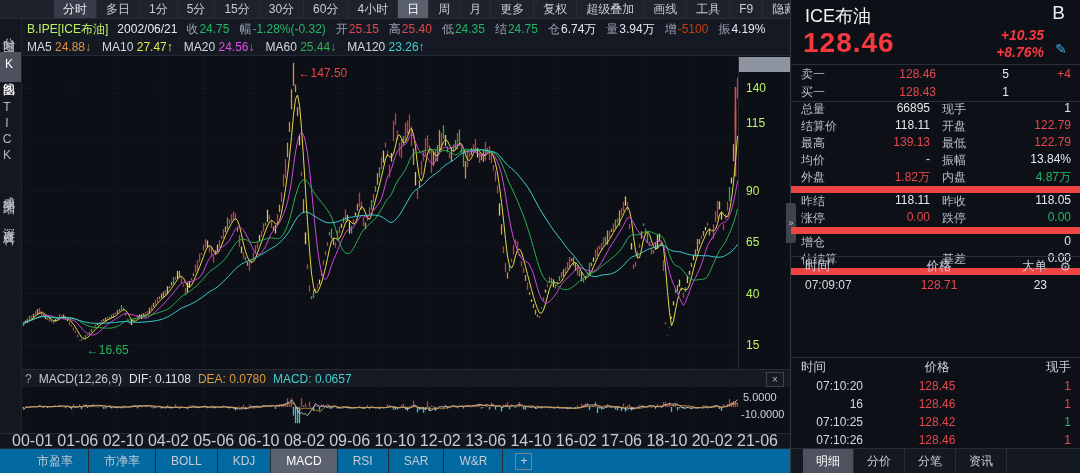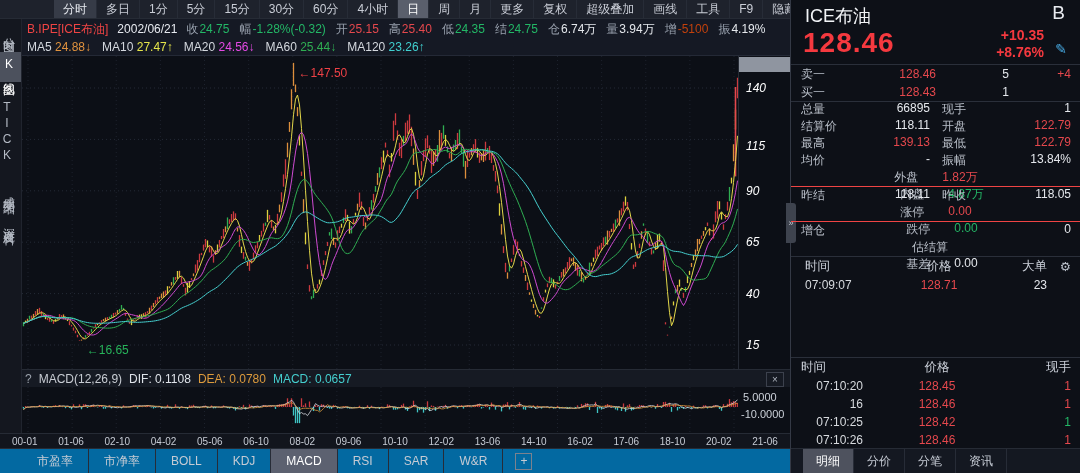--- a/index.html
+++ b/index.html
@@ -27,62 +27,62 @@
                 border-bottom:none;border-radius:3px 3px 0 0;transform:rotate(20deg);}
   
   .sidebar{position:absolute;left:0;top:19px;width:22px;height:429px;background:#14171f;border-right:1px solid #20242e;
            box-sizing:border-box;display:flex;flex-direction:column;align-items:center;padding-top:4px;}
   .side-item{writing-mode:vertical-lr;text-orientation:upright;font-size:12px;color:#b4bac4;
              letter-spacing:2px;padding:5px 0;margin-bottom:13px;width:100%;text-align:center;}
   .side-item.active{background:#4c515d;color:#fff;}
   
   .chart{position:absolute;left:22px;top:56px;width:716px;height:313px;}
   .axis{position:absolute;left:738px;top:56px;width:52px;height:313px;border-left:1px solid #262b35;box-sizing:border-box;}
-  .axis-label{position:absolute;left:7px;font-size:12px;color:#ffffff;font-style:italic;}
+  .axis-label{position:absolute;left:7px;font-size:12px;color:#bef264;}
   .axis-thumb{position:absolute;left:739px;top:57px;width:51px;height:15px;background:#8f95a0;}
   .macd-head{position:absolute;left:22px;top:369px;width:768px;height:18px;background:#161a23;
              border-top:1px solid #262b35;box-sizing:border-box;display:flex;align-items:center;gap:7px;padding-left:3px;}
   .mh-help{color:#9aa1ab;}
   .mh-title{color:#c8ccd3;}
   .mh-dif{color:#dfe3e9;}
   .mh-dea{color:#dd9b3c;}
   .mh-macd{color:#45cfcf;}
   .macd-close{position:absolute;left:766px;top:372px;width:16px;height:13px;border:1px solid #3c414d;color:#aeb4be;
               font-size:10px;display:flex;align-items:center;justify-content:center;}
   .macd-plot{position:absolute;left:22px;top:387px;width:716px;height:46px;}
   .macd-scale-top{position:absolute;left:743px;top:391px;font-size:11px;color:#ccd1d9;}
   .macd-scale-bot{position:absolute;left:741px;top:408px;font-size:11px;color:#ccd1d9;}
   .xaxis{position:absolute;left:0;top:433px;width:790px;height:15px;background:#12151d;border-top:1px solid #262b35;
          box-sizing:border-box;display:flex;justify-content:space-between;align-items:center;padding:0 12px 0 12px;
-         font-size:10px;color:#c6cbd4;}
+         font-size:16px;color:#c6cbd4;}
   
   .bottabs{position:absolute;left:0;top:448px;width:790px;height:25px;background:#0369a1;border-top:1px solid #262b35;
            box-sizing:border-box;display:flex;padding-left:22px;}
   .btab{display:flex;align-items:center;padding:0 15px;color:#c6cbd4;border-right:1px solid #272c37;}
   .btab.active{background:#5c6170;color:#fff;}
   .btab-plus{align-self:center;width:15px;height:15px;border:1px solid #7c828e;color:#c6cbd4;margin-left:12px;
              display:flex;align-items:center;justify-content:center;font-size:12px;}
   
   .rpanel{position:absolute;left:790px;top:0;width:290px;height:473px;background:#0d1017;border-left:1px solid #343945;box-sizing:border-box;}
   .rtitle{position:absolute;left:14px;top:4px;font-size:18px;color:#f2f4f7;}
   .rcode{position:absolute;right:15px;top:2px;font-size:19px;color:#e8ebf0;}
   .rprice{position:absolute;left:12px;top:27px;font-size:28px;font-weight:bold;color:#f5393f;letter-spacing:1px;}
-  .rchg{position:absolute;right:36px;top:27px;text-align:right;font-size:14px;font-weight:bold;color:#f5393f;line-height:17px;}
+  .rchg{position:absolute;right:36px;top:27px;text-align:right;font-size:14px;font-weight:bold;color:#f5393f;line-height:17px;font-style:italic;}
   .rpencil{position:absolute;right:13px;top:41px;color:#46a8e0;font-size:14px;}
   .rexpand{position:absolute;left:-5px;top:203px;width:10px;height:40px;background:#3e434e;color:#c6cbd4;font-size:9px;
            display:flex;align-items:center;justify-content:center;border-radius:0 3px 3px 0;}
   .rbook{position:absolute;left:0;top:64px;width:290px;border-top:1px solid #2a2f3a;border-bottom:1px solid #2a2f3a;}
   .brow{display:flex;height:18px;align-items:center;padding:0 10px;}
   .brow .lab{width:48px;color:#b9bfc9;}
   .brow .bprice{width:87px;text-align:right;}
   .brow .bqty{width:73px;text-align:right;color:#e4e7ec;}
   .brow .bextra{flex:1;text-align:right;}
   .rstats{position:absolute;left:0;top:101px;width:290px;}
   .qrow{display:flex;height:17px;align-items:center;padding:0 10px;}
-  .qrow.sepb{border-bottom:1px solid #ef4444;flex-direction:column;}
+  .qrow.sepb{border-bottom:7px solid #ef4444;}
   .pair{display:flex;flex:1;}
   .pair .lab{width:48px;color:#b9bfc9;white-space:nowrap;}
   .pair .val{flex:1;text-align:right;white-space:nowrap;}
   .pair+.pair{margin-left:12px;}
   .rbig{position:absolute;left:0;top:256px;width:290px;border-top:1px solid #2a2f3a;}
   .hrow{display:flex;height:19px;align-items:center;padding:0 10px;color:#ccd1da;font-size:12.5px;}
   .hrow .tcol{width:78px;padding-left:4px;}
   .hrow .pcol{flex:1;text-align:center;}
   .hrow .qcol{width:52px;text-align:right;}
   .hrow .gcol{width:24px;text-align:right;color:#b9bfc9;}
@@ -130,21 +130,21 @@
         <div class="ptab">超级叠加</div>
         <div class="ptab">画线</div>
         <div class="ptab">工具</div>
         <div class="ptab">F9</div>
         <div class="ptab">隐藏▸</div>
       </div>
   </div>
 
   <div class="subhead"></div>
   <div class="infobar">
-    <span style="color:#ef4444;">B.IPE[ICE布油]</span>
+    <span style="color:#bef264;">B.IPE[ICE布油]</span>
     <span style="color:#e6e9ef;">2002/06/21</span>
     <span style="display:flex;gap:10px;">
         <span><span class="ilab">收</span><span style="color: rgb(35, 183, 102);">24.75</span></span>
         <span><span class="ilab">幅</span><span style="color: rgb(35, 183, 102);">-1.28%(-0.32)</span></span>
         <span><span class="ilab">开</span><span style="color: rgb(229, 72, 77);">25.15</span></span>
         <span><span class="ilab">高</span><span style="color: rgb(229, 72, 77);">25.40</span></span>
         <span><span class="ilab">低</span><span style="color: rgb(35, 183, 102);">24.35</span></span>
         <span><span class="ilab">结</span><span style="color: rgb(35, 183, 102);">24.75</span></span>
         <span><span class="ilab">仓</span><span style="color: rgb(228, 231, 236);">6.74万</span></span>
         <span><span class="ilab">量</span><span style="color: rgb(228, 231, 236);">3.94万</span></span>
@@ -560,21 +560,21 @@
         <polyline points="1.5,267.41200000000003 3.5,266.5721307189542 5.5,265.7322614379085 7.5,264.8923921568628 9.5,263.21265359477127 11.5,261.57586834733894 13.5,259.9990737628385 15.5,258.48226984126984 17.5,257.151580952381 19.5,256.7017949579832 21.5,257.1158745098039 23.5,258.39381960784317 25.5,260.2851092436975 27.5,261.9604324929972 29.5,263.4197893557423 31.5,264.65842857142854 33.5,265.0136212885154 35.5,264.57693725490196 37.5,263.3483764705883 39.5,261.7093355742297 41.5,260.9341602240896 43.5,261.0228504201681 45.5,261.975406162465 47.5,263.72689355742295 49.5,265.83832492997203 51.5,268.309700280112 53.5,271.24451892757105 55.5,274.5772299319728 57.5,278.25960080032013 59.5,281.1053833315144 61.5,282.70893468660194 63.5,282.8240943213649 65.5,281.4508622358034 67.5,279.63883880825057 69.5,277.66974891774896 71.5,275.5435925642985 73.5,273.3251596638655 75.5,271.30227450980396 77.5,269.4953557422969 79.5,267.9044033613445 81.5,266.4668424908425 83.5,265.1677216117216 85.5,264.0070407239819 87.5,262.98479982762336 89.5,262.0987838827839 91.5,261.122287515006 93.5,259.9045100193924 95.5,258.445451395943 97.5,256.74511164465787 99.5,254.8939711884754 101.5,253.69978562536127 103.5,254.2481859855053 105.5,256.5391722689076 107.5,260.3038263305322 109.5,263.5143666355431 111.5,265.0851621537504 113.5,265.0162128851541 115.5,263.5764369747899 117.5,262.29503641456586 119.5,261.1936078431372 121.5,260.2721512605042 123.5,259.53066666666666 125.5,258.5219928894635 127.5,257.0287791424262 129.5,255.05102542555483 131.5,252.5887317388494 133.5,249.93068390433098 135.5,247.48417237664296 137.5,245.25916483516485 139.5,243.25566127989657 141.5,241.47366171083817 143.5,239.6146895065719 145.5,237.47883731954323 147.5,235.06610514975222 149.5,232.3764929971989 151.5,229.49424159663863 153.5,226.5220042016807 155.5,223.4597808123249 157.5,220.71292833800186 159.5,220.20842685963274 161.5,222.03356279178337 163.5,226.18833613445378 165.5,229.80062481962483 167.5,230.84604029086384 169.5,229.3245825481708 171.5,225.2277961802903 173.5,220.78221319073083 175.5,216.08794163483577 177.5,211.14498151260503 179.5,205.89498263305325 181.5,200.501006162465 183.5,194.96305210084037 185.5,190.9443495798319 187.5,189.5840492997199 189.5,190.95932324929973 191.5,194.97077889822597 193.5,197.43898674136324 195.5,197.2916016806723 197.5,194.52862371615316 199.5,189.2494453781513 201.5,184.20547843137257 203.5,179.47346293183944 205.5,175.05339887955182 207.5,171.01482745098042 209.5,167.43093725490198 211.5,164.22498823529412 213.5,162.52184531590413 215.5,164.556568627451 217.5,170.02075816993465 219.5,178.7128816738817 221.5,187.95715196785787 223.5,195.44896774467364 225.5,201.188329004329 227.5,204.93630129870132 229.5,206.34136552075378 231.5,205.4035216704864 233.5,202.12276974789916 235.5,196.85059831932776 237.5,191.43444929971992 239.5,185.87432268907565 241.5,180.29979831932778 243.5,174.9902247121071 245.5,170.00060130718953 247.5,165.8223716153128 249.5,164.39411391223157 251.5,165.5254578275755 253.5,167.86186218487396 255.5,168.23505210084028 257.5,164.57686946778705 259.5,156.88731428571418 261.5,145.4732028011204 263.5,132.69130420168068 265.5,118.54161848739497 267.5,100.94966853408027 269.5,80.75801120448178 271.5,58.839582633053226 273.5,43.12198095238091 275.5,39.0533661998133 277.5,48.93982745098042 279.5,72.43121120448178 281.5,101.9694618113912 283.5,134.29127917833785 285.5,165.48738375350115 287.5,194.28386181139098 289.5,217.16238095238074 291.5,230.68235667600365 293.5,236.62856262505002 295.5,236.02721621982124 297.5,232.02710737628382 299.5,226.74182713085227 301.5,219.97179511804717 303.5,211.8064659863945 305.5,202.32991236494593 307.5,192.7587448979592 309.5,185.40320401493932 311.5,182.39107282913167 313.5,182.40655042016812 315.5,183.14191596638656 317.5,182.51009430438845 319.5,178.5159159663866 321.5,172.57396078431373 323.5,166.99194957983192 325.5,163.94466386554618 327.5,164.49969747899155 329.5,166.5182633053221 331.5,167.9969131652661 333.5,166.7608655462185 335.5,161.6419822595705 337.5,154.6396321195145 339.5,150.49475723622783 341.5,151.9890046685341 343.5,156.98586694677869 345.5,161.6827759103641 347.5,163.34223762838465 349.5,159.27223109243693 351.5,151.62306162464984 353.5,144.15386414565825 355.5,136.63355462184873 357.5,128.84364705882354 359.5,120.69379551820724 361.5,111.99538935574232 363.5,102.92816059757241 365.5,98.31886199813256 367.5,100.76446535947699 369.5,101.124820701614 371.5,97.92001664665857 373.5,89.85825882352944 375.5,80.39786154461794 377.5,78.86758543417363 379.5,82.37138295318132 381.5,86.78840976390558 383.5,86.13783673469393 385.5,80.55088915566233 387.5,74.45487795118056 389.5,72.45002427637712 391.5,78.25520074696513 393.5,90.90939122315555 395.5,108.96274136321153 397.5,121.79162464985973 399.5,125.14198319327737 401.5,119.92999439775917 403.5,108.59895798319337 405.5,97.88702521008408 407.5,92.75662371615317 409.5,93.41892063492064 411.5,95.91981139122316 413.5,99.50053408029882 415.5,99.65938935574226 417.5,95.7604761904761 419.5,90.74285714285705 421.5,85.65252941176465 423.5,83.62172549019608 425.5,84.98879271708688 427.5,89.13637575030023 429.5,93.61377030812329 431.5,95.28874389755904 433.5,94.01135414165665 435.5,90.36481312525012 437.5,87.37002781112452 439.5,87.89755142056836 441.5,92.09732633053238 443.5,98.47697338935586 445.5,103.58781792717093 447.5,104.55930672268907 449.5,101.9313557422969 451.5,97.32921488595441 453.5,94.12715326130453 455.5,93.6246714685874 457.5,95.2818535414165 459.5,97.8985434173669 461.5,99.65507002801112 463.5,99.2519327731092 465.5,97.55978471388552 467.5,96.1422224889956 469.5,96.44313565426168 471.5,100.52346058423365 473.5,107.51254421768697 475.5,116.96981512605025 477.5,130.54402240896331 479.5,146.2778935574226 481.5,164.10231932773075 483.5,183.3665210084031 485.5,200.0315158063224 487.5,209.6004721888756 489.5,212.14249939975997 491.5,208.22486914765915 493.5,199.81123009203685 495.5,194.25760304121653 497.5,193.02330372148862 499.5,196.09218607442978 501.5,203.00047085500873 503.5,210.7962403628118 505.5,218.38632759770582 507.5,225.87038562091513 509.5,233.40449299719901 511.5,240.68770228091256 513.5,247.21420648259317 515.5,252.76371988795526 517.5,256.844224789916 519.5,257.23530392156863 521.5,254.0766155462185 523.5,247.90429621848742 525.5,240.0314215686275 527.5,232.96842086834735 529.5,228.033306122449 531.5,226.06040176070434 533.5,226.48369587835134 535.5,227.31835454181677 537.5,227.24636574629855 539.5,225.28292276910764 541.5,221.6431692677071 543.5,218.3119391756703 545.5,215.16685154061628 547.5,211.98494677871153 549.5,208.62307002801126 551.5,206.67011684673875 553.5,206.58784393757506 555.5,208.3803649459784 557.5,211.93661144457786 559.5,215.66768787515005 561.5,219.23421848739494 563.5,221.22218907563027 565.5,221.266462184874 567.5,219.36703781512614 569.5,215.38523469387766 571.5,210.77296398559434 573.5,206.1401250500201 575.5,201.68725810324136 577.5,197.55304441776713 579.5,194.01880592236898 581.5,191.1736030412165 583.5,188.78912845138052 585.5,186.27610244097636 587.5,183.36878351340533 589.5,180.01287154861942 591.5,176.3762032813125 593.5,173.0480584233693 595.5,169.78007563025204 597.5,166.29221848739488 599.5,162.44441736694665 601.5,158.1080180072028 603.5,153.50577430972385 605.5,150.8990600240096 607.5,154.55537094837936 609.5,164.44498599439777 611.5,180.46393277310924 613.5,194.98674669867947 615.5,202.06386234493792 617.5,201.68952060824319 619.5,193.5403889555821 621.5,183.6532420968386 623.5,177.67405842336927 625.5,175.76697238895557 627.5,178.4063215953048 629.5,185.0438599439776 631.5,190.32485514205683 633.5,192.760578898226 635.5,192.3459714285715 637.5,189.09980466853415 639.5,187.05460298786187 641.5,191.23691204481807 643.5,211.36037198879563 645.5,235.62318767507017 647.5,256.3393005202082 649.5,269.7090596238496 651.5,264.96163852207565 653.5,254.00878324663213 655.5,244.15290009337082 657.5,235.65582259570508 659.5,231.97887488328666 661.5,233.1995648926237 663.5,233.89833613445379 665.5,233.15733146591967 667.5,228.90323929571832 669.5,221.11826810724293 671.5,213.01904868614113 673.5,205.8796798719487 675.5,199.35296998799512 677.5,193.49884113645453 679.5,188.41231852741095 681.5,183.7138498065893 683.5,179.25534373749497 685.5,174.77558383353337 687.5,173.22521942110177 689.5,174.6462782446312 691.5,174.89343977591037 693.5,173.2209000933707 695.5,167.72047619047612 697.5,158.8605751633986 699.5,155.72906255835662 701.5,158.53326610644257 703.5,160.3848179271709 705.5,160.796593837535 707.5,154.73465732959846 709.5,142.73700466853396 711.5,126.54528478057867 713.5,105.49432119514452 715.5,79.82359663865529" fill="none" stroke="#e3d84a" stroke-width="1"></polyline>
         <polyline points="1.5,267.41200000000003 3.5,266.5721307189542 5.5,265.7322614379085 7.5,264.8923921568628 9.5,264.052522875817 11.5,263.2412891378774 13.5,262.4561541950113 15.5,261.68733099906626 17.5,260.9854375765121 19.5,260.6254914659197 21.5,259.8244577404295 23.5,259.39296649859943 25.5,259.28125908496736 27.5,259.4527076003735 29.5,259.9073120448179 31.5,260.6259905882353 33.5,261.2870780952381 35.5,261.89057456582634 37.5,262.38603025210085 39.5,262.6290068347339 41.5,262.8143923809524 43.5,262.9421868907563 45.5,263.0621490196079 47.5,263.3355912605042 49.5,263.78180661064425 51.5,264.4026955742297 53.5,265.5545080752301 55.5,267.3357083313325 57.5,269.746296342537 59.5,272.1611146771436 61.5,274.26441786023497 63.5,276.05620589181126 65.5,277.5364787718724 67.5,278.5258927774746 69.5,278.9969874553458 71.5,278.9497628054859 73.5,278.3687350663902 75.5,277.2159106086071 77.5,275.49128943213645 79.5,273.66937081741787 81.5,271.87189818808645 83.5,270.15336152474976 85.5,268.51376082740785 87.5,267.007755225167 89.5,265.6435121741004 91.5,264.3848395050328 93.5,263.14550096961864 95.5,261.8650259796226 97.5,260.5434145350448 99.5,259.18066663588513 101.5,258.03867822342613 103.5,257.4972117291361 105.5,257.556267153015 107.5,258.1082772370487 109.5,258.6049113245298 111.5,259.0823615846339 113.5,259.6009482993197 115.5,260.16067146858745 117.5,260.824881232493 119.5,261.6022162464986 121.5,262.2298945533769 123.5,262.273663741052 125.5,261.6180094807154 127.5,260.2921973712562 129.5,258.8445580693816 131.5,257.27509157509155 133.5,255.5837978883861 135.5,253.8552915319974 137.5,252.03020943762118 139.5,250.0999129497953 141.5,248.0644020685197 143.5,245.88890066795952 145.5,243.6129472096531 147.5,241.31484335272572 149.5,238.99458909717737 151.5,236.6511046110752 153.5,234.249475328593 155.5,231.7050867269985 157.5,229.17609449831215 159.5,227.43221084296968 161.5,226.47343576097109 163.5,226.33454537815126 165.5,226.1048094983448 167.5,225.7441848994143 169.5,225.2526715813598 171.5,224.62796721161192 173.5,223.80889309396485 175.5,222.79544922841865 177.5,221.42549285120108 179.5,218.90258952098011 181.5,215.1958704422375 183.5,210.30533561497325 185.5,205.88298275528393 187.5,202.3977931245225 189.5,199.84976672268905 191.5,198.2025287021475 193.5,196.5456921755369 195.5,194.87925714285714 197.5,193.2032236041083 199.5,191.54431380018676 201.5,190.0274810830999 203.5,188.6834214752568 205.5,186.84684332399632 207.5,184.11662506069095 209.5,180.61612668534082 211.5,176.38510521008408 213.5,172.87998675381266 215.5,171.02261183940246 217.5,170.81298046685342 219.5,172.17047972837622 221.5,174.3806561684068 223.5,177.41281376453614 225.5,181.2669525167643 227.5,185.7390692674646 229.5,189.9448274747475 231.5,193.88422713861303 233.5,197.1073222895623 235.5,198.65668114421527 237.5,198.51030392666158 239.5,196.74880354469062 241.5,194.04438083015026 243.5,190.47318393118866 245.5,186.0352128478058 247.5,181.10323167133524 249.5,177.26548018674137 251.5,174.52195839402427 253.5,172.33084982259572 255.5,169.65701318394025 257.5,166.52244825396824 259.5,162.92715503267974 261.5,158.40021161531277 263.5,152.7374449797697 265.5,145.93885512605038 267.5,136.97807380018668 269.5,124.94577053221282 271.5,110.0630949019607 273.5,96.04290263305319 275.5,85.3053994397759 277.5,78.69095372549017 279.5,76.28065366946774 281.5,78.64140623716146 283.5,85.94538943043875 285.5,97.46925983193269 287.5,113.61433098039208 289.5,133.20315413632107 291.5,154.68249904761893 293.5,174.8718925010003 295.5,192.40387098839525 297.5,206.43806610644248 299.5,216.40674541816716 301.5,222.07282582366267 303.5,223.40994571161792 305.5,221.17507755102037 307.5,215.79669865279442 309.5,209.36915504868614 311.5,204.09343217286914 313.5,199.48627266906763 315.5,194.64257855142057 317.5,189.562349819928 319.5,184.80306770708285 321.5,180.52713893557424 323.5,176.71677198879553 325.5,174.20825042016807 327.5,173.4994487394958 329.5,172.97316265172736 331.5,170.9591081232493 333.5,167.94997647058824 335.5,164.8994752567694 337.5,161.82497777777778 339.5,159.75064463118582 341.5,159.71599402427637 343.5,160.89704220354807 345.5,160.92022259570493 347.5,159.28766069094303 349.5,156.8175811391223 351.5,154.34750158730156 353.5,151.87742203548083 355.5,149.2842896358543 357.5,146.4991871148459 359.5,142.42711690009335 361.5,135.87997591036412 363.5,127.6612070961718 365.5,121.15362154995329 367.5,117.39600799253029 369.5,112.62101175403492 371.5,106.17998910497532 373.5,99.43537942110179 375.5,94.90173076163794 377.5,92.63058710417504 379.5,90.85102407896488 381.5,89.35258758436709 383.5,88.18560121648659 385.5,85.52339796718691 387.5,80.32718911564632 389.5,77.88266901427232 391.5,80.31967485660921 393.5,85.94385092703739 395.5,91.75314104308382 397.5,95.05228470054679 399.5,97.42791495264764 401.5,99.20048478057879 403.5,100.73758954248356 405.5,101.98673912231547 407.5,104.74861325863668 409.5,107.58804332399623 411.5,107.80343380018678 413.5,105.42319626517273 415.5,101.02727245564897 417.5,97.17558394024279 419.5,94.04378338001862 421.5,91.71221027077493 423.5,91.03637945845003 425.5,92.01629094304386 427.5,92.59568419367746 429.5,91.79015014005597 431.5,90.78395246098442 433.5,89.82061896758705 435.5,88.8778537014806 437.5,88.43397078831542 439.5,89.64583017206895 441.5,92.39853773509412 443.5,94.81995286114451 445.5,95.87358087234901 447.5,95.81500256102447 449.5,95.72557190876356 451.5,95.63614125650268 453.5,95.91990052020813 455.5,97.11894589835939 457.5,98.89030220088037 459.5,99.63653805522203 461.5,98.94299799919963 463.5,97.42892965186071 465.5,96.47908891556622 467.5,96.2697043617447 469.5,96.74770996398556 471.5,98.70662793117243 473.5,101.8332452981192 475.5,105.6077618247298 477.5,110.85257751100427 479.5,118.0583679871947 481.5,127.61214501800701 483.5,139.25359711884738 485.5,151.84126994797901 487.5,163.44166786714672 489.5,173.89189051620636 491.5,182.33416054421755 493.5,188.76074429771896 495.5,194.35678303321322 497.5,198.88360304121647 499.5,202.25987755102048 501.5,204.32000490863015 503.5,205.3286707749767 505.5,206.22552775776987 507.5,208.76784292383627 509.5,212.82480234760578 511.5,218.31380402827804 513.5,225.18671831399237 515.5,232.17028966253176 517.5,238.35317077497672 519.5,242.7710511671336 521.5,245.61717619047624 523.5,247.013512004802 525.5,247.01120836334542 527.5,245.6102652661065 529.5,243.46870144057627 531.5,241.1625917967187 533.5,238.71900412164865 535.5,235.43211912765108 537.5,231.62955782312926 539.5,228.38163933573432 541.5,225.7456256102441 543.5,223.59517631052424 545.5,221.6837298119248 547.5,219.98824969988 549.5,217.981531172469 551.5,215.839062344938 553.5,213.72538903561426 555.5,212.41305386154465 557.5,211.85762945178075 559.5,211.99296838735495 561.5,212.7618087234894 563.5,213.57715382152864 565.5,214.2974737094838 567.5,214.9458048019208 569.5,215.46667458983597 571.5,215.21829267707085 573.5,214.1183861544618 575.5,212.26856206482594 577.5,209.71324777911167 579.5,206.55873989595847 581.5,202.89413997599047 583.5,199.2953378151261 585.5,195.71710388155262 587.5,192.1594381752701 589.5,188.74519471788713 591.5,185.53663353341338 593.5,182.48027723089234 595.5,179.3965651860744 597.5,176.24086434573826 599.5,172.90687811124445 601.5,169.25404321728686 603.5,165.28322352941169 605.5,162.09004737895154 607.5,161.38151308523405 609.5,163.0268889955982 611.5,166.91831532613037 613.5,170.86552268907562 615.5,174.2950277711084 617.5,177.18580984393753 619.5,179.35670396158457 621.5,181.08361232492993 623.5,183.96234141656657 625.5,187.1329747899159 627.5,188.89708422035477 629.5,189.32316190476186 631.5,187.90671036414562 633.5,186.24250766973452 635.5,185.0099278538082 637.5,184.2872755288782 639.5,185.31239597705752 641.5,189.2759756489263 643.5,198.48445327997874 645.5,208.22976164332405 647.5,216.4855875470189 649.5,223.14205552087512 651.5,228.33916663198625 653.5,232.7290433826865 655.5,237.20835901293862 657.5,241.7644626917435 659.5,246.30887539015615 661.5,249.51410452180878 663.5,246.2235446712019 665.5,240.7781202080833 667.5,235.3344509003602 669.5,230.0777879151661 671.5,225.44650873682806 673.5,221.5264788582099 675.5,217.41447885820992 677.5,213.21499533146587 679.5,208.01988619447778 681.5,201.73219282379617 683.5,195.55728189942639 685.5,189.86229627851134 687.5,185.74867824463115 689.5,183.1433968787515 691.5,180.3070383353341 693.5,176.79878436708015 695.5,173.09568072562354 697.5,169.28809048952908 699.5,167.2337359477124 701.5,166.72655088702146 703.5,165.54747040149397 705.5,163.69649449112976 707.5,159.8375111111111 709.5,153.96284145658257 711.5,146.20820840336125 713.5,136.60586293183928 715.5,124.67875929038271" fill="none" stroke="#cf4ad2" stroke-width="1"></polyline>
         <polyline points="1.5,267.41200000000003 3.5,266.5721307189542 5.5,265.7322614379085 7.5,264.8923921568628 9.5,264.052522875817 11.5,263.2412891378774 13.5,262.4561541950113 15.5,261.68733099906626 17.5,260.9854375765121 19.5,260.6254914659197 21.5,260.51423430948137 23.5,260.58949386865856 25.5,260.7699519356461 27.5,261.0069031879418 29.5,261.2890489884843 31.5,261.6067275443511 33.5,261.7684623716153 35.5,261.80024409171074 37.5,261.72259161629563 39.5,261.6272491503268 41.5,261.60954767684854 43.5,261.6588997877939 45.5,261.5099484254308 47.5,261.55946799083273 49.5,261.81622802818094 51.5,262.28022853747564 53.5,262.97028757684893 55.5,263.92335191531157 57.5,265.1363238531776 59.5,266.3935218993382 61.5,267.6170791648891 63.5,268.6728608904719 65.5,269.56086707608665 67.5,270.2562526630487 69.5,270.7779227419894 71.5,271.1425263579812 73.5,271.3618434957454 75.5,271.46422465184423 77.5,271.5927835517678 79.5,271.74752019551624 81.5,271.9288373176098 83.5,272.0930221132064 85.5,272.1514890972028 87.5,272.104238269599 89.5,271.9512696303951 91.5,271.61945737822145 93.5,271.07261365891554 95.5,270.31073847247734 97.5,269.3150137607745 99.5,268.04068306122196 101.5,266.60719271801395 103.5,265.4276116822939 105.5,264.5568751393755 107.5,263.9460888810705 109.5,263.3460116997848 111.5,262.781488654203 113.5,262.25623222435826 115.5,261.77024241025083 117.5,261.34053474536665 119.5,260.9435492602636 121.5,260.57928595494144 123.5,260.2477448294003 125.5,259.896016636025 127.5,259.46374153857346 129.5,258.9509195370456 131.5,258.3575506314414 133.5,257.68363482176085 135.5,256.9840842406893 137.5,256.28812950354967 139.5,255.59577061034204 141.5,254.90700756106637 143.5,254.20603302579772 145.5,253.33886617521912 147.5,252.10811954929602 149.5,250.51379314802844 151.5,248.60429034690802 153.5,246.61298209633503 155.5,244.53986839630957 157.5,242.4586505030917 159.5,240.7191975986976 161.5,239.29271416492006 163.5,238.17527354018532 165.5,236.91837296838634 167.5,235.50381098491525 169.5,233.98409410286683 171.5,232.39327663797877 173.5,230.687679834782 175.5,228.86730369327645 177.5,226.93214821346214 179.5,224.8316057755079 181.5,222.549832803382 183.5,220.0868292970844 185.5,217.74500055327917 187.5,215.73512573789847 189.5,214.09173933606502 191.5,212.79676997862506 193.5,211.39272668858177 195.5,209.88010029863185 197.5,208.27476106596907 199.5,206.57670899059343 201.5,204.75500852374006 203.5,202.47374322085122 205.5,199.73291308192697 207.5,196.54516195723468 209.5,193.41506533015405 211.5,190.36082466529308 213.5,187.5869608578785 215.5,185.51402967490026 217.5,184.1857098718275 219.5,183.56535921784692 221.5,183.37099184974267 223.5,183.61475424064943 225.5,184.31067766125733 227.5,185.37867725382165 229.5,186.17044929354662 231.5,186.49102194442514 233.5,186.34039520645723 235.5,185.72046260311288 237.5,185.07871521324782 239.5,184.41515303686216 241.5,183.75333604339812 243.5,183.12787702746851 245.5,182.49601028157824 247.5,181.93313643385733 249.5,181.81528423115805 251.5,182.12980982321304 253.5,182.57436026884582 255.5,182.66223895486567 257.5,182.18892498604586 259.5,180.73539994289726 261.5,178.11116838360692 263.5,174.29467941446552 265.5,169.56791889868893 267.5,163.55370917733484 269.5,156.21474696545283 271.5,147.73163965707494 273.5,139.89166715898477 275.5,133.30822636448517 277.5,128.3633029114676 279.5,125.10993290892114 281.5,123.62530579747046 283.5,123.92949118071463 285.5,125.67013662677182 287.5,128.61786692697274 289.5,132.20017482386885 291.5,135.7222157372039 293.5,138.80367275637516 295.5,141.4363684528356 297.5,143.86658304048888 299.5,146.35981119720608 301.5,148.87547742005887 303.5,151.4216687620502 305.5,154.20416659754804 307.5,157.28116405107488 309.5,161.03212933415784 311.5,166.22919681569593 313.5,172.6857191822183 315.5,179.8815882934992 317.5,186.3754226708865 319.5,191.586024045982 321.5,195.16465251555164 323.5,197.0744498162901 325.5,197.6436412261874 327.5,197.07846373700994 329.5,195.35208516133724 331.5,192.29500460790376 333.5,188.47972933415792 335.5,184.52566838856754 337.5,180.4450068876035 339.5,176.7436484290686 341.5,173.92734702365794 343.5,171.84276653691782 345.5,169.84700339529755 347.5,167.93197054579406 349.5,166.0986777013836 351.5,164.3635513963161 353.5,162.3471234190646 355.5,159.61242178083356 357.5,156.35996799932093 359.5,153.0093476784653 361.5,149.5262679738562 363.5,145.86919353195822 365.5,142.859040947288 367.5,140.96798691112804 369.5,138.1044783076867 371.5,133.76379701698858 373.5,128.92085831423475 375.5,125.04088661646476 377.5,122.12388192367851 379.5,119.35096077946325 381.5,116.58427243139674 383.5,113.33962834345859 385.5,109.13513364861095 387.5,104.34532641662729 389.5,100.36013577067186 391.5,97.86925800138229 393.5,96.70552639965071 395.5,96.58890455091124 397.5,96.29427404416307 399.5,95.77988137800568 401.5,95.08486227945718 403.5,94.38984318090868 405.5,93.72911692677064 407.5,93.93051103592951 409.5,94.19396384978236 411.5,93.50899700486254 413.5,93.43379208653157 415.5,94.24676061939927 417.5,95.26709428013626 419.5,95.38990529545153 421.5,94.66741826427538 423.5,94.47409562612921 425.5,94.93989118071464 427.5,95.93509420737985 429.5,97.04248756472279 431.5,98.2620712527435 433.5,98.86013297440186 435.5,98.13684191252261 437.5,96.39896694435352 439.5,94.4320367177175 441.5,93.46116964361508 443.5,93.28865831180957 445.5,93.42766213151927 447.5,93.69755467035297 449.5,94.19650246765372 451.5,94.12003852450074 453.5,93.55643169995274 455.5,93.2802565026011 457.5,93.42946964240248 459.5,93.79988471752344 461.5,94.26453967041371 463.5,94.82736116264698 465.5,95.59442515187897 467.5,96.07633871730513 469.5,96.34714747717274 471.5,96.89774022336213 473.5,98.12147495361785 475.5,100.01835166793987 477.5,102.98945079850111 479.5,107.06375484739341 481.5,112.07280068390983 483.5,117.37634613845525 485.5,122.61384888500847 487.5,127.26802735639701 489.5,131.81001549710786 491.5,136.22463021572258 493.5,140.41018967587027 495.5,144.89137065735375 497.5,149.79113376259585 499.5,154.85508741678478 501.5,159.9953928237961 503.5,165.4182246474346 505.5,171.37863513890395 507.5,177.8766242982041 509.5,184.69443069348947 511.5,191.69922097323777 513.5,198.79155710769155 515.5,205.5566714443353 517.5,211.84564534298568 519.5,217.20203711787747 521.5,221.25202858719246 523.5,224.03419920089254 525.5,225.65093665951235 527.5,226.22056436514006 529.5,226.3432631901246 531.5,227.02691366849774 533.5,228.25842692834715 535.5,229.69210716407778 537.5,231.33146967271765 539.5,232.66788089175068 541.5,233.4620388458414 543.5,233.73206227339423 545.5,233.54353888828263 547.5,232.8840093310052 549.5,231.68690110589694 551.5,230.24110431445308 553.5,228.66778451380551 555.5,227.00994799738078 557.5,225.2727929171669 559.5,223.49637122121578 561.5,221.82960154971082 563.5,220.46210893448293 565.5,219.30731048783156 567.5,218.30777878424095 569.5,217.34847666339263 571.5,216.42657131943693 573.5,215.3267321110263 575.5,213.8762981192477 577.5,212.0883582160137 579.5,210.37210793408278 581.5,208.76804798282956 583.5,207.24106278875192 585.5,205.65798242933542 587.5,204.01880690458003 589.5,202.37641525701193 591.5,200.76674578922479 593.5,199.18979850121875 595.5,197.31152668340061 597.5,195.04993790243367 599.5,192.41475532030992 601.5,189.402781512605 603.5,186.00936058059588 605.5,182.62536363636366 607.5,180.2935156608098 609.5,179.07160402342754 611.5,178.9360687547746 613.5,178.91654763723668 615.5,178.71004263523585 617.5,178.26240321583174 619.5,177.45481981883657 621.5,176.38931085161332 623.5,175.73827036269049 625.5,175.46119764269338 627.5,175.5670367540955 629.5,176.16526676124988 631.5,177.00301065880893 633.5,177.77896261534914 635.5,178.47063096268806 637.5,179.08376607855263 639.5,180.143833814738 641.5,182.31436144397153 643.5,187.36444089393333 645.5,193.17743329089214 647.5,198.84083858028058 649.5,203.91617955303334 651.5,207.43830772551448 653.5,209.46176006402567 655.5,210.42065082032823 657.5,211.31055698885618 659.5,212.87740091430516 661.5,215.19085902482212 663.5,217.75845939830486 665.5,220.31130051050727 667.5,222.19179743655047 669.5,223.43654915541984 671.5,224.05168250572964 673.5,224.09963140650208 675.5,223.8332728630847 677.5,223.57077865327952 679.5,223.33647288733678 681.5,223.12036688614845 683.5,222.4152257266543 685.5,220.57780988759143 687.5,216.4028087841197 689.5,212.0336560806141 691.5,207.60688740950926 693.5,203.03450815477703 695.5,198.72259745110162 697.5,194.73398188366255 699.5,191.52982603950664 701.5,189.0122251567293 703.5,185.7054961863533 705.5,181.56980532819185 707.5,177.13642989316935 709.5,172.5721657390228 711.5,167.09495900178246 713.5,160.54726952599214 715.5,152.91907497544463" fill="none" stroke="#2fae52" stroke-width="1"></polyline>
         <polyline points="1.5,267.41200000000003 3.5,266.5721307189542 5.5,265.7322614379085 7.5,264.8923921568628 9.5,264.052522875817 11.5,263.2412891378774 13.5,262.4561541950113 15.5,261.68733099906626 17.5,260.9854375765121 19.5,260.6254914659197 21.5,260.51423430948137 23.5,260.58949386865856 25.5,260.7699519356461 27.5,261.0069031879418 29.5,261.2890489884843 31.5,261.6067275443511 33.5,261.7684623716153 35.5,261.80024409171074 37.5,261.72259161629563 39.5,261.6272491503268 41.5,261.60954767684854 43.5,261.6588997877939 45.5,261.76655936345554 47.5,261.97718988484286 49.5,262.2861520373483 51.5,262.68209986353514 53.5,263.1707015211023 55.5,263.7771956058614 57.5,264.48938634948234 59.5,265.13853765926575 61.5,265.69176386503773 63.5,266.15805794529933 65.5,266.5453228205515 67.5,266.84445544149924 69.5,267.0606764424904 71.5,267.20089512518814 73.5,267.2782781549639 75.5,267.31369955395235 77.5,267.3103871399065 79.5,267.27124594880377 81.5,267.19911369992764 83.5,267.1093207023114 85.5,267.0030991012158 87.5,266.8815690286965 89.5,266.74575104951487 91.5,266.5887091208065 93.5,266.3769413354315 95.5,266.1614474219241 97.5,265.94222738028424 99.5,265.719281210512 101.5,265.549735425048 103.5,265.52425765132983 105.5,265.641366380812 107.5,265.87767742696957 109.5,266.1030211366274 111.5,266.25324610313567 113.5,266.3283523264946 115.5,266.32833980670404 117.5,266.277797412355 119.5,266.18656569880005 121.5,266.0546446660391 123.5,265.8824474671596 125.5,265.7133079863505 127.5,265.53020412380215 129.5,265.33313587951443 131.5,265.0893514814743 133.5,264.75648395854546 135.5,264.35292777219126 137.5,263.8795496771405 139.5,263.30924432690676 141.5,262.6378175916642 143.5,261.8577094440574 145.5,260.9434034503555 147.5,259.87349434584416 149.5,258.64798213052325 151.5,257.3697840758073 153.5,256.05758340818846 155.5,254.71138012766676 157.5,253.3664226611492 159.5,252.20192216723183 161.5,251.21965417984362 163.5,250.41961869898458 165.5,249.58168050078044 167.5,248.6839887568892 169.5,247.7265434673109 171.5,246.7086093788929 173.5,245.60910403990118 175.5,244.41618180237737 177.5,243.12984266632162 179.5,241.74427744893032 181.5,240.25277554248214 183.5,238.6632048098412 185.5,237.13330697592502 187.5,235.75632944056306 189.5,234.5322722037553 191.5,233.45249243677605 193.5,232.2410635947078 195.5,230.80358297927327 197.5,229.1400505904723 199.5,227.2738506148299 201.5,225.34463853347563 203.5,223.35908739475926 205.5,221.31719719868082 207.5,219.2250150040639 209.5,217.09558643263532 211.5,214.92703351581642 213.5,212.8171705948026 215.5,210.96639778326252 217.5,209.39982689180673 219.5,208.11695547507338 221.5,206.98292072891587 223.5,205.9977226533342 225.5,205.1613612483283 227.5,204.41714059873064 229.5,203.59876426679318 231.5,202.7062322525159 233.5,201.73954455589882 235.5,200.69852397375288 237.5,199.59490443898247 239.5,198.4286859515875 241.5,197.21113632304042 243.5,195.9590442446632 245.5,194.6799998394615 247.5,193.41673732576035 249.5,192.31384811210387 251.5,191.20400345926686 253.5,189.96941717799103 255.5,188.37732132283742 257.5,186.64221721194403 259.5,184.77280989360167 261.5,182.67799285216057 263.5,180.33066984643656 265.5,177.75173071600182 267.5,174.76078614570991 269.5,171.33999543406298 271.5,167.54324375948008 273.5,164.06659808903797 275.5,161.20342215431626 277.5,158.99177611851064 279.5,157.35604044685067 281.5,156.32834926835025 283.5,155.92694391780424 285.5,156.21337585869654 287.5,157.09449784952187 289.5,158.29650207150053 291.5,159.52980576979144 293.5,160.77190491901635 295.5,162.01221552673766 297.5,163.25073759295546 299.5,164.3756318289107 301.5,165.34067516798547 303.5,166.14973533118118 305.5,166.71230864069824 307.5,166.82799498286792 309.5,166.6782791545076 311.5,166.46957804033335 313.5,166.22964763655128 315.5,165.7578165673647 317.5,165.0540848327736 319.5,164.1721532288277 321.5,163.293351572513 323.5,162.41767986382953 325.5,161.73424953865597 327.5,161.35903141662456 329.5,161.1267267034349 331.5,160.86312251393304 333.5,160.5569510366465 335.5,160.19831468162138 337.5,159.79099025233276 339.5,159.53028648096915 341.5,159.4782458850206 343.5,159.45574156155214 345.5,159.25367840237539 347.5,159.10482435292954 349.5,159.01697298281627 351.5,158.99798046059 353.5,159.13895330190047 355.5,159.447628737292 357.5,159.91280155424488 359.5,160.7148610679054 361.5,161.85524705418396 363.5,163.28141812551107 365.5,164.71253034083196 367.5,166.08104360352834 369.5,166.39307255423907 371.5,165.4978359900482 373.5,163.65938225493096 375.5,161.39465946146578 377.5,158.86091617864543 379.5,155.76631608933434 381.5,152.32251519506357 383.5,148.82557077091707 385.5,145.28894457261168 387.5,141.71654754423514 389.5,138.44624709941948 391.5,135.91369021579644 393.5,134.0661268426211 395.5,132.77361496830616 397.5,131.4429177328903 399.5,130.03397180669373 401.5,128.37280426721415 403.5,126.35690932952892 405.5,124.09339380157859 407.5,122.17438117623857 409.5,120.62574568726038 411.5,119.17463936647115 413.5,117.73918278383813 415.5,116.31937593936121 417.5,114.69668588942818 419.5,112.76100107637258 421.5,110.7073798365723 423.5,108.98240309805077 425.5,107.58607086080801 427.5,106.45616572774028 429.5,105.40078315732086 431.5,104.18188019903614 433.5,102.54453603238397 435.5,100.66303061282485 437.5,98.93880506173488 439.5,97.62147270270431 441.5,96.70323996613146 443.5,96.04163163584278 445.5,95.41132278186643 447.5,94.83240766799477 449.5,94.36304072121607 451.5,94.00992897216858 453.5,93.85756312148047 455.5,94.02340861330042 457.5,94.09895302932769 459.5,93.76071836850682 461.5,93.7297587150802 463.5,94.13922740690475 465.5,94.76865093283686 467.5,95.12979323323532 469.5,95.25806742987044 471.5,95.71766894003977 473.5,96.57074958099173 475.5,97.81083483248368 477.5,99.6052964084184 479.5,101.9631485579739 481.5,104.54051436806603 483.5,106.95094963782613 485.5,109.09417680695465 487.5,110.71425558629252 489.5,112.39711217240522 491.5,114.17554841646805 493.5,116.0403712151527 495.5,118.16283341742493 497.5,120.66983204296213 499.5,123.16124949110082 501.5,125.56920166907346 503.5,128.15208811060663 505.5,131.00772713143232 507.5,134.13611873155065 509.5,137.53824660878848 511.5,141.19077029652445 513.5,145.05656861585214 515.5,148.84411824439923 517.5,152.48219722381708 519.5,155.80806839837385 521.5,159.00985950612124 523.5,162.11503583752338 525.5,165.1795943913797 527.5,168.2083821151649 529.5,171.2414489244973 531.5,174.12919673666562 533.5,176.86536565640745 535.5,179.41198047624843 537.5,181.99436612616057 539.5,184.62690247983247 541.5,187.2750885716605 543.5,189.9322173710063 545.5,192.5195572808833 547.5,194.9191003328867 549.5,197.1308465270166 551.5,199.39061506051692 553.5,201.81805935997582 555.5,204.40852921748407 557.5,207.07665754707682 559.5,209.7841337897478 561.5,212.4955448237266 563.5,214.90407082543163 565.5,216.96830258770177 567.5,218.688240110537 569.5,219.87304154415395 571.5,220.5123378191857 573.5,220.62376395485737 575.5,220.28134768400122 577.5,219.65752229297522 579.5,219.1574103177503 581.5,218.80038166281008 583.5,218.59128327562914 585.5,218.48055467114386 587.5,218.21055644576677 589.5,217.66903973473453 591.5,216.8768499892711 593.5,215.87599706839262 595.5,214.64393342554416 597.5,213.13911720340315 599.5,211.36154840196951 601.5,209.32847750404514 603.5,207.06289621065818 605.5,204.76388707656977 607.5,202.82169197244122 609.5,201.29376108704358 611.5,200.38712480644438 613.5,199.62563761156642 615.5,198.83556728778473 617.5,197.9596827426623 619.5,196.95860029229084 621.5,195.76650160933946 623.5,194.62805917149473 625.5,193.5495328740192 627.5,192.70538003607246 629.5,192.09671849609413 631.5,191.58822720392507 633.5,191.038003276673 635.5,190.44746979719426 637.5,189.83001876808694 639.5,189.420371222112 641.5,189.52616345204748 643.5,190.8553180704166 645.5,192.35483126699955 647.5,193.5907134459581 649.5,194.54985459807116 651.5,195.14174856145362 653.5,195.37870646345502 655.5,195.584688317066 657.5,195.80110332944776 659.5,196.23843004564148 661.5,196.9277786546503 663.5,197.59559024305378 665.5,198.15042562648256 667.5,198.60503710585692 669.5,198.97692854069172 671.5,199.24778526599053 673.5,199.42921491611142 675.5,199.52363202208423 677.5,199.6049927750811 679.5,199.68635352807794 681.5,199.7510391124566 683.5,199.77399206175227 685.5,199.7552123759649 687.5,199.98593124902138 689.5,200.47747909134674 691.5,200.85651574948824 693.5,201.06937603563168 695.5,201.2219922821303 697.5,201.16978475564142 699.5,200.95857588948627 701.5,200.55531343667906 703.5,199.47598229552696 705.5,198.19672798510712 707.5,196.84299284467411 709.5,195.4290077027913 711.5,193.65032106291795 713.5,191.40030008061197 715.5,188.33425703730768" fill="none" stroke="#45cfcf" stroke-width="1"></polyline>
         <text x="276.574" y="20.58" fill="#ef4146" font-size="12" font-family="&quot;Liberation Sans&quot;,&quot;DejaVu Sans&quot;,sans-serif">←147.50</text>
         <text x="64.774" y="297.6076" fill="#27b35a" font-size="12" font-family="&quot;Liberation Sans&quot;,&quot;DejaVu Sans&quot;,sans-serif">←16.65</text>
       </svg>
   </div>
   <div class="axis">
       <div class="axis-label" style="top: 25px;">140</div>
-      <div class="axis-label" style="top: 83px;">115</div>
+      <div class="axis-label" style="top: 60px;">115</div>
       <div class="axis-label" style="top: 127.8px;">90</div>
       <div class="axis-label" style="top: 179.2px;">65</div>
       <div class="axis-label" style="top: 230.6px;">40</div>
       <div class="axis-label" style="top: 282px;">15</div>
     </div>
   <div class="axis-thumb"></div>
 
   <div class="macd-head">
     <span class="mh-help">?</span>
     <span class="mh-title">MACD(12,26,9)</span>

